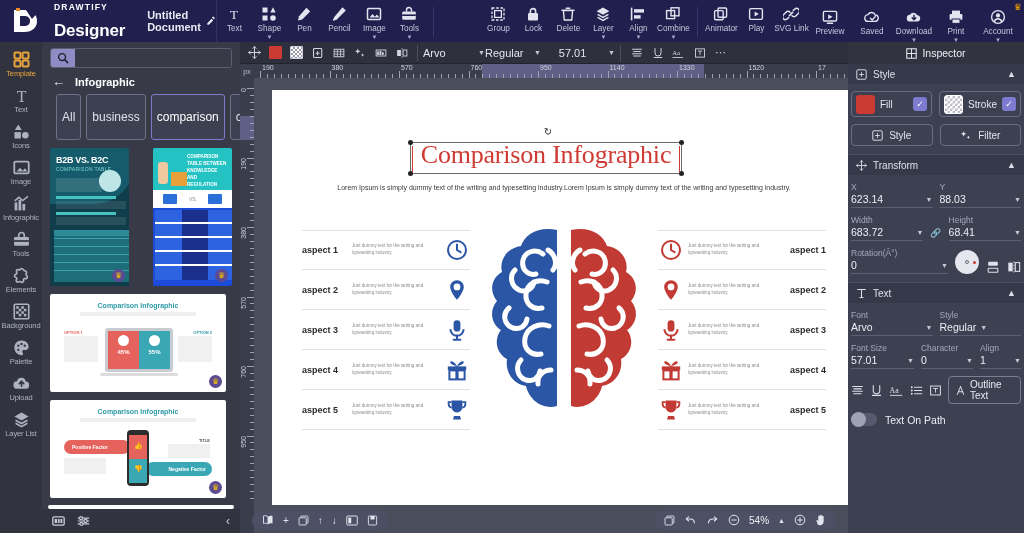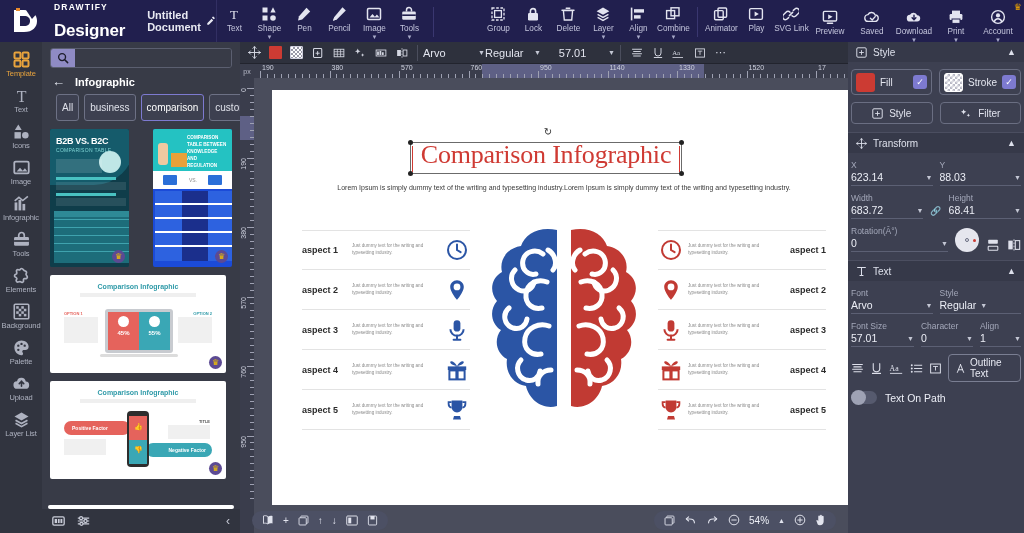--- a/index.html
+++ b/index.html
@@ -40,21 +40,21 @@
 
   
   .tpl { width:198px; background:#383b47; display:flex; flex-direction:column; flex:0 0 198px; position:relative; }
   .tpl-search { display:flex; margin:6px 8px 0 8px; height:20px; border:1px solid #5b5f70; border-radius:3px; overflow:hidden; }
   .tpl-search .sbtn { width:24px; background:#8f8bc4; display:flex; align-items:center; justify-content:center; color:#1d1d2b; cursor:pointer;}
   .tpl-search input { flex:1; background:#383b47; border:0; outline:0; color:#e6e8f0; font-size:10px; padding-left:6px; font-family:inherit; }
   .tpl-head { display:flex; align-items:center; gap:10px; padding:7px 10px 4px; }
   .tpl-head .bk { color:#e7e9f2; font-size:13px; cursor:pointer; line-height:1;}
   .tpl-head .tt { color:#fff; font-weight:bold; font-size:11px; }
   .chips { display:flex; align-items:center; gap:5px; padding:2px 6px 4px 14px; overflow:hidden; }
-  .chip { border:1px solid #6d7185; border-radius:3px; padding:7px 5px; font-size:10px; color:#dfe1ea; white-space:nowrap; cursor:pointer; background:#3d4050;text-align:right; }
+  .chip { border:1px solid #6d7185; border-radius:3px; padding:15px 5px; font-size:12px; color:#dfe1ea; white-space:nowrap; cursor:pointer; background:#3d4050;text-align:right; }
   .chip.sel { border-color:#7d7ad0; color:#fff; }
   .tpl-list { flex:1; overflow:hidden; padding:4px 8px 0; }
   .tpl-row { display:flex; gap:24px; margin-bottom:8px; }
   .thumb { position:relative; background:#fff; border-radius:2px; overflow:hidden; cursor:pointer; }
   .pro { position:absolute; right:4px; bottom:4px; width:13px; height:13px; border-radius:50%; background:#5c4a93; display:flex; align-items:center; justify-content:center; color:#f2c200; font-size:8px; }
   .tpl-foot { height:24px; display:flex; align-items:center; gap:12px; padding:0 10px; background:#31343f; }
   .tpl-foot .fic { color:#c9ccd8; cursor:pointer; display:flex; }
   .tpl-foot .collapse { margin-left:auto; color:#c9ccd8; cursor:pointer; font-size:12px; }
   .tpl-scroll { height:4px; background:#fff; border-radius:2px; margin:0 6px; }
 
@@ -1073,20 +1073,29 @@
                 </svg>
               </div>
 
             </div>
           </div>
         </div>
       </div>
     </div>
 
     <div class="insp">
+      <div class="insp-title">
+        <span>
+          <svg width="11" height="11" viewBox="0 0 14 14">
+              <rect x="1" y="1" width="12" height="12" fill="none" stroke="#eceef6" stroke-width="1.3"></rect>
+              <path d="M7 1v12M1 7h12" stroke="#eceef6" stroke-width="1.2"></path>
+            </svg>
+        </span>
+        <span>Inspector</span>
+      </div>
 
       <div class="sec-head">
         <span>
           <svg width="11" height="11" viewBox="0 0 14 14">
               <rect x="1" y="1" width="12" height="12" rx="1.5" fill="none" stroke="#dde0eb" stroke-width="1.2"></rect>
               <path d="M7 4v6M4 7h6" stroke="#dde0eb" stroke-width="1.1"></path>
             </svg>
         </span>
         <span>Style</span>
         <span class="chev">▲</span>

